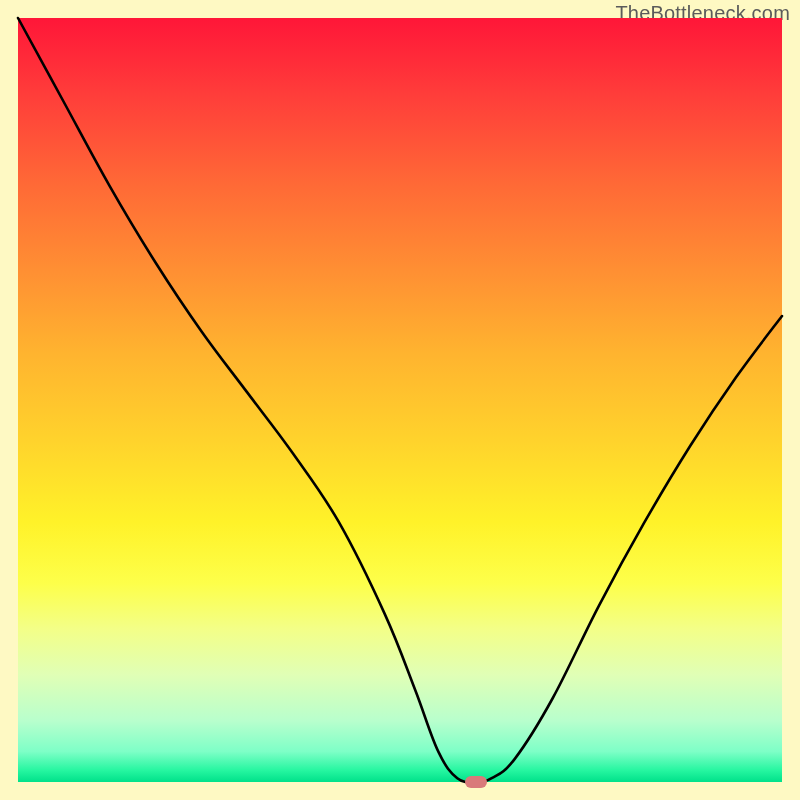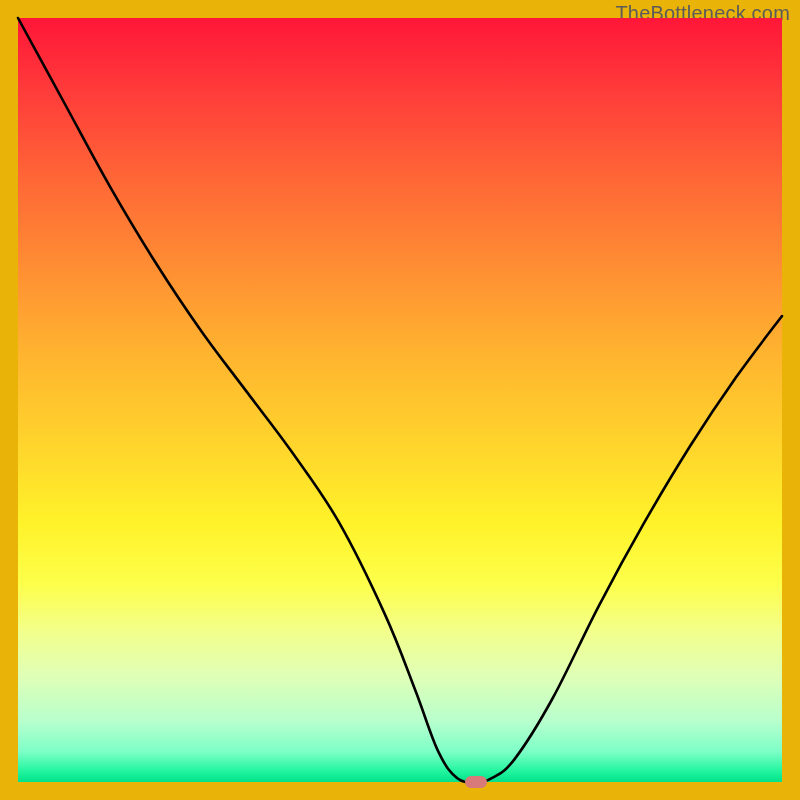--- a/index.html
+++ b/index.html
@@ -8,21 +8,21 @@
     width: 800px;
     height: 800px;
     background: #000;
     overflow: hidden;
     font-family: Arial, Helvetica, sans-serif;
   }
   .frame {
     position: relative;
     width: 800px;
     height: 800px;
-    background: #eab308;
+    background: #fef9c3;
   }
   .plot {
     position: absolute;
     left: 18px;
     top: 18px;
     width: 764px;
     height: 764px;
     background: linear-gradient(
       to bottom,
       #ff1638 0%,

